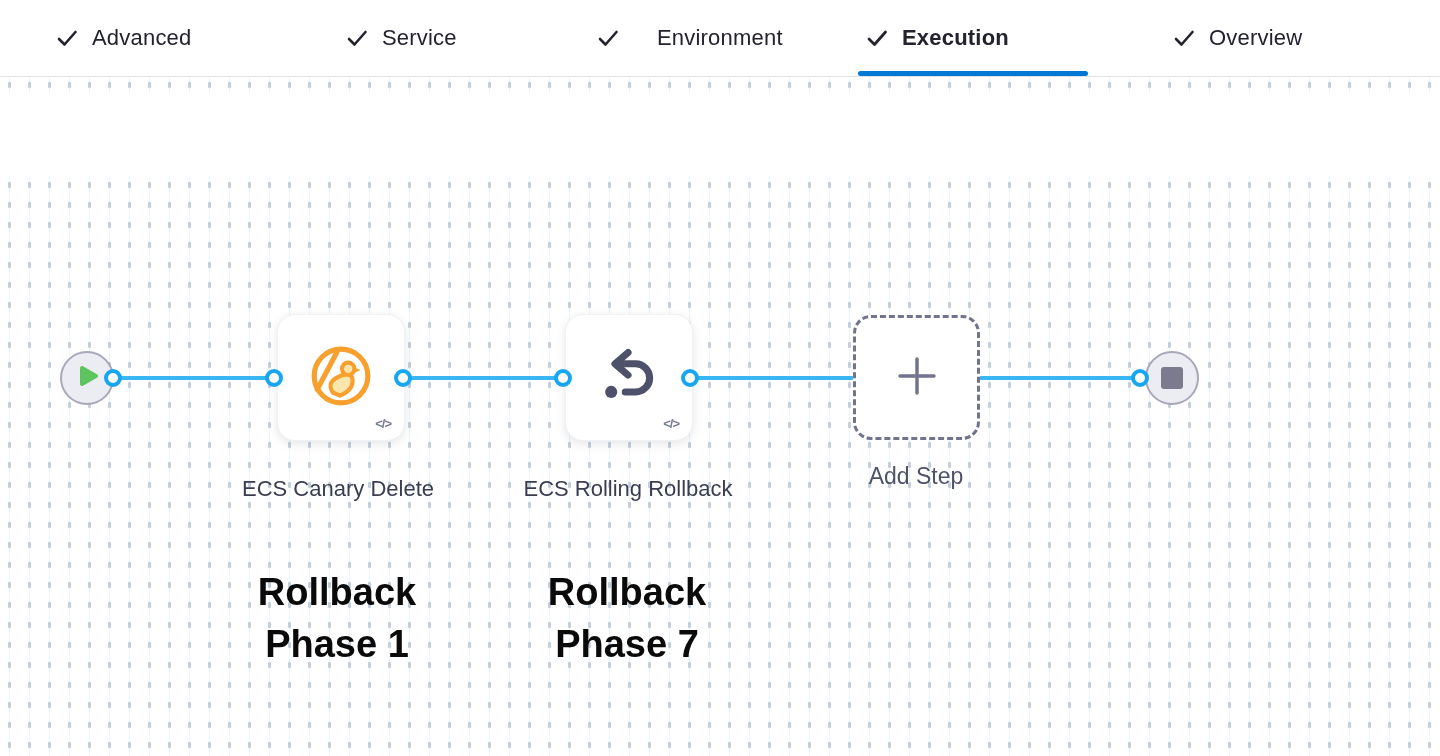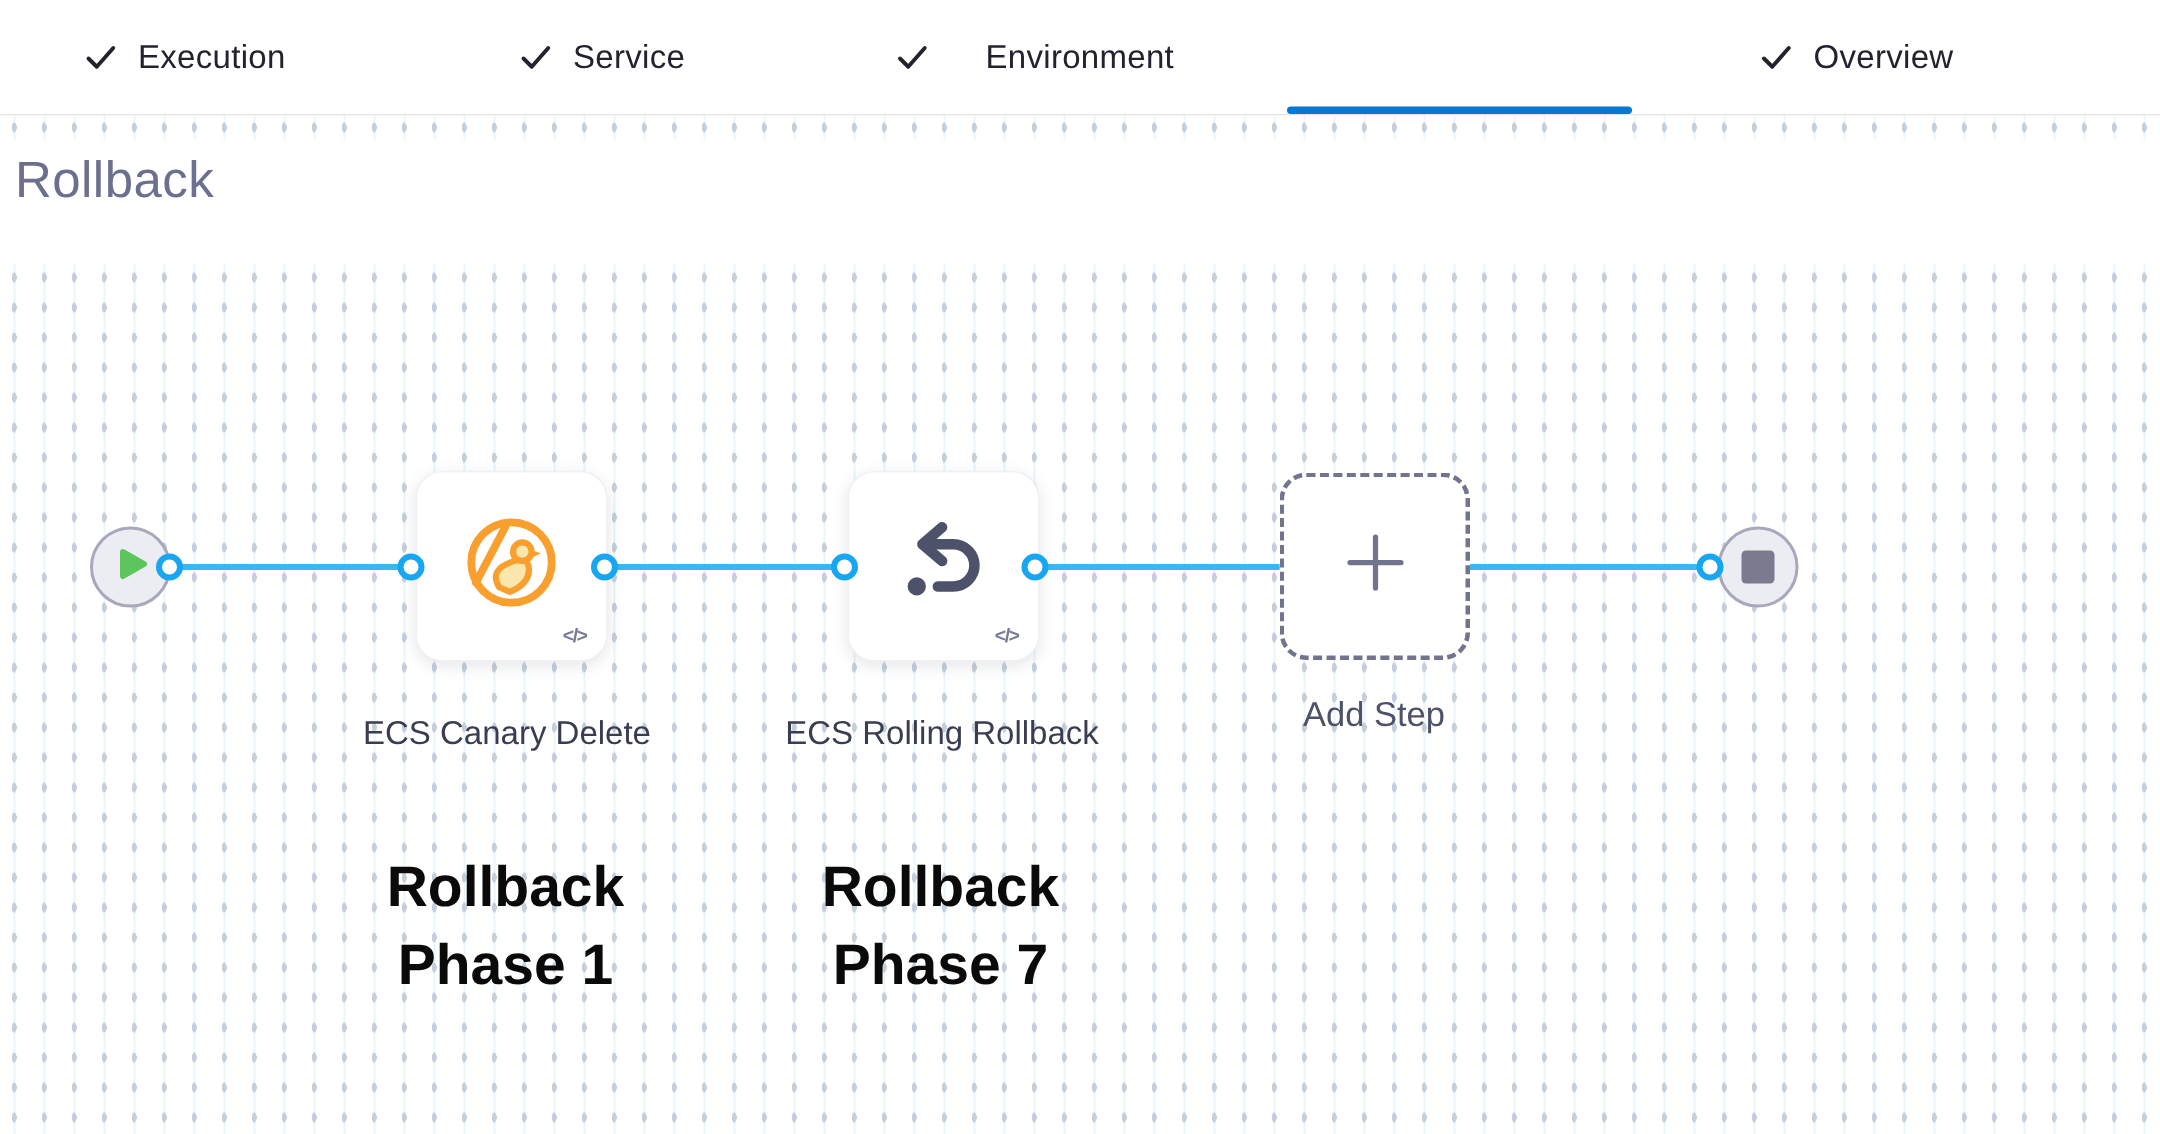--- a/index.html
+++ b/index.html
@@ -68,58 +68,65 @@
 <body>
 
 <div class="tabbar">
 
   <div class="tab" style="left:55px;">
     <span class="check-icon">
       <svg width="24" height="24" viewBox="0 0 24 24" fill="none">
         <polyline points="4,13 9.5,18.5 20.5,6" stroke="#23232e" stroke-width="2.6" stroke-linecap="round" stroke-linejoin="round"></polyline>
         </svg>
     </span>
-    <span class="tab-label">Execution</span>
+    <span class="tab-label">Advanced</span>
   </div>
 
   <div class="tab" style="left:345px;align-items:center;">
     <span class="check-icon">
       <svg width="24" height="24" viewBox="0 0 24 24" fill="none">
         <polyline points="4,13 9.5,18.5 20.5,6" stroke="#23232e" stroke-width="2.6" stroke-linecap="round" stroke-linejoin="round"></polyline>
         </svg>
     </span>
     <span class="tab-label">Service</span>
   </div>
 
   <div class="tab" style="left:596px;gap:37px;">
     <span class="check-icon">
       <svg width="24" height="24" viewBox="0 0 24 24" fill="none">
         <polyline points="4,13 9.5,18.5 20.5,6" stroke="#23232e" stroke-width="2.6" stroke-linecap="round" stroke-linejoin="round"></polyline>
         </svg>
     </span>
     <span class="tab-label">Environment</span>
   </div>
 
+  <div class="tab active" style="left:865px;">
+    <span class="check-icon">
+      <svg width="24" height="24" viewBox="0 0 24 24" fill="none">
+        <polyline points="4,13 9.5,18.5 20.5,6" stroke="#23232e" stroke-width="2.8" stroke-linecap="round" stroke-linejoin="round"></polyline>
+        </svg>
+    </span>
+    <span class="tab-label">Execution</span>
+  </div>
 
   <div class="tab" style="left:1172px;">
     <span class="check-icon">
       <svg width="24" height="24" viewBox="0 0 24 24" fill="none">
         <polyline points="4,13 9.5,18.5 20.5,6" stroke="#23232e" stroke-width="2.6" stroke-linecap="round" stroke-linejoin="round"></polyline>
         </svg>
     </span>
     <span class="tab-label">Overview</span>
   </div>
 
   <div class="tab-underline"></div>
 </div>
 
 <div class="canvas">
 
   <div class="header-strip"></div>
-  <div class="section-title">Rollback</div>
 
   <div class="flow-line" style="left:113px; width:161px;"></div>
   <div class="flow-line" style="left:403px; width:160px;"></div>
   <div class="flow-line" style="left:690px; width:164px;"></div>
   <div class="flow-line" style="left:979px; width:162px;"></div>
 
   <div class="round-node" style="left:60px;">
     <span>
       <svg width="28" height="28" viewBox="0 0 28 28">
         <polygon points="9,6 23,14 9,22" fill="#5ec45e" stroke="#5ec45e" stroke-width="4" stroke-linejoin="round"></polygon>

